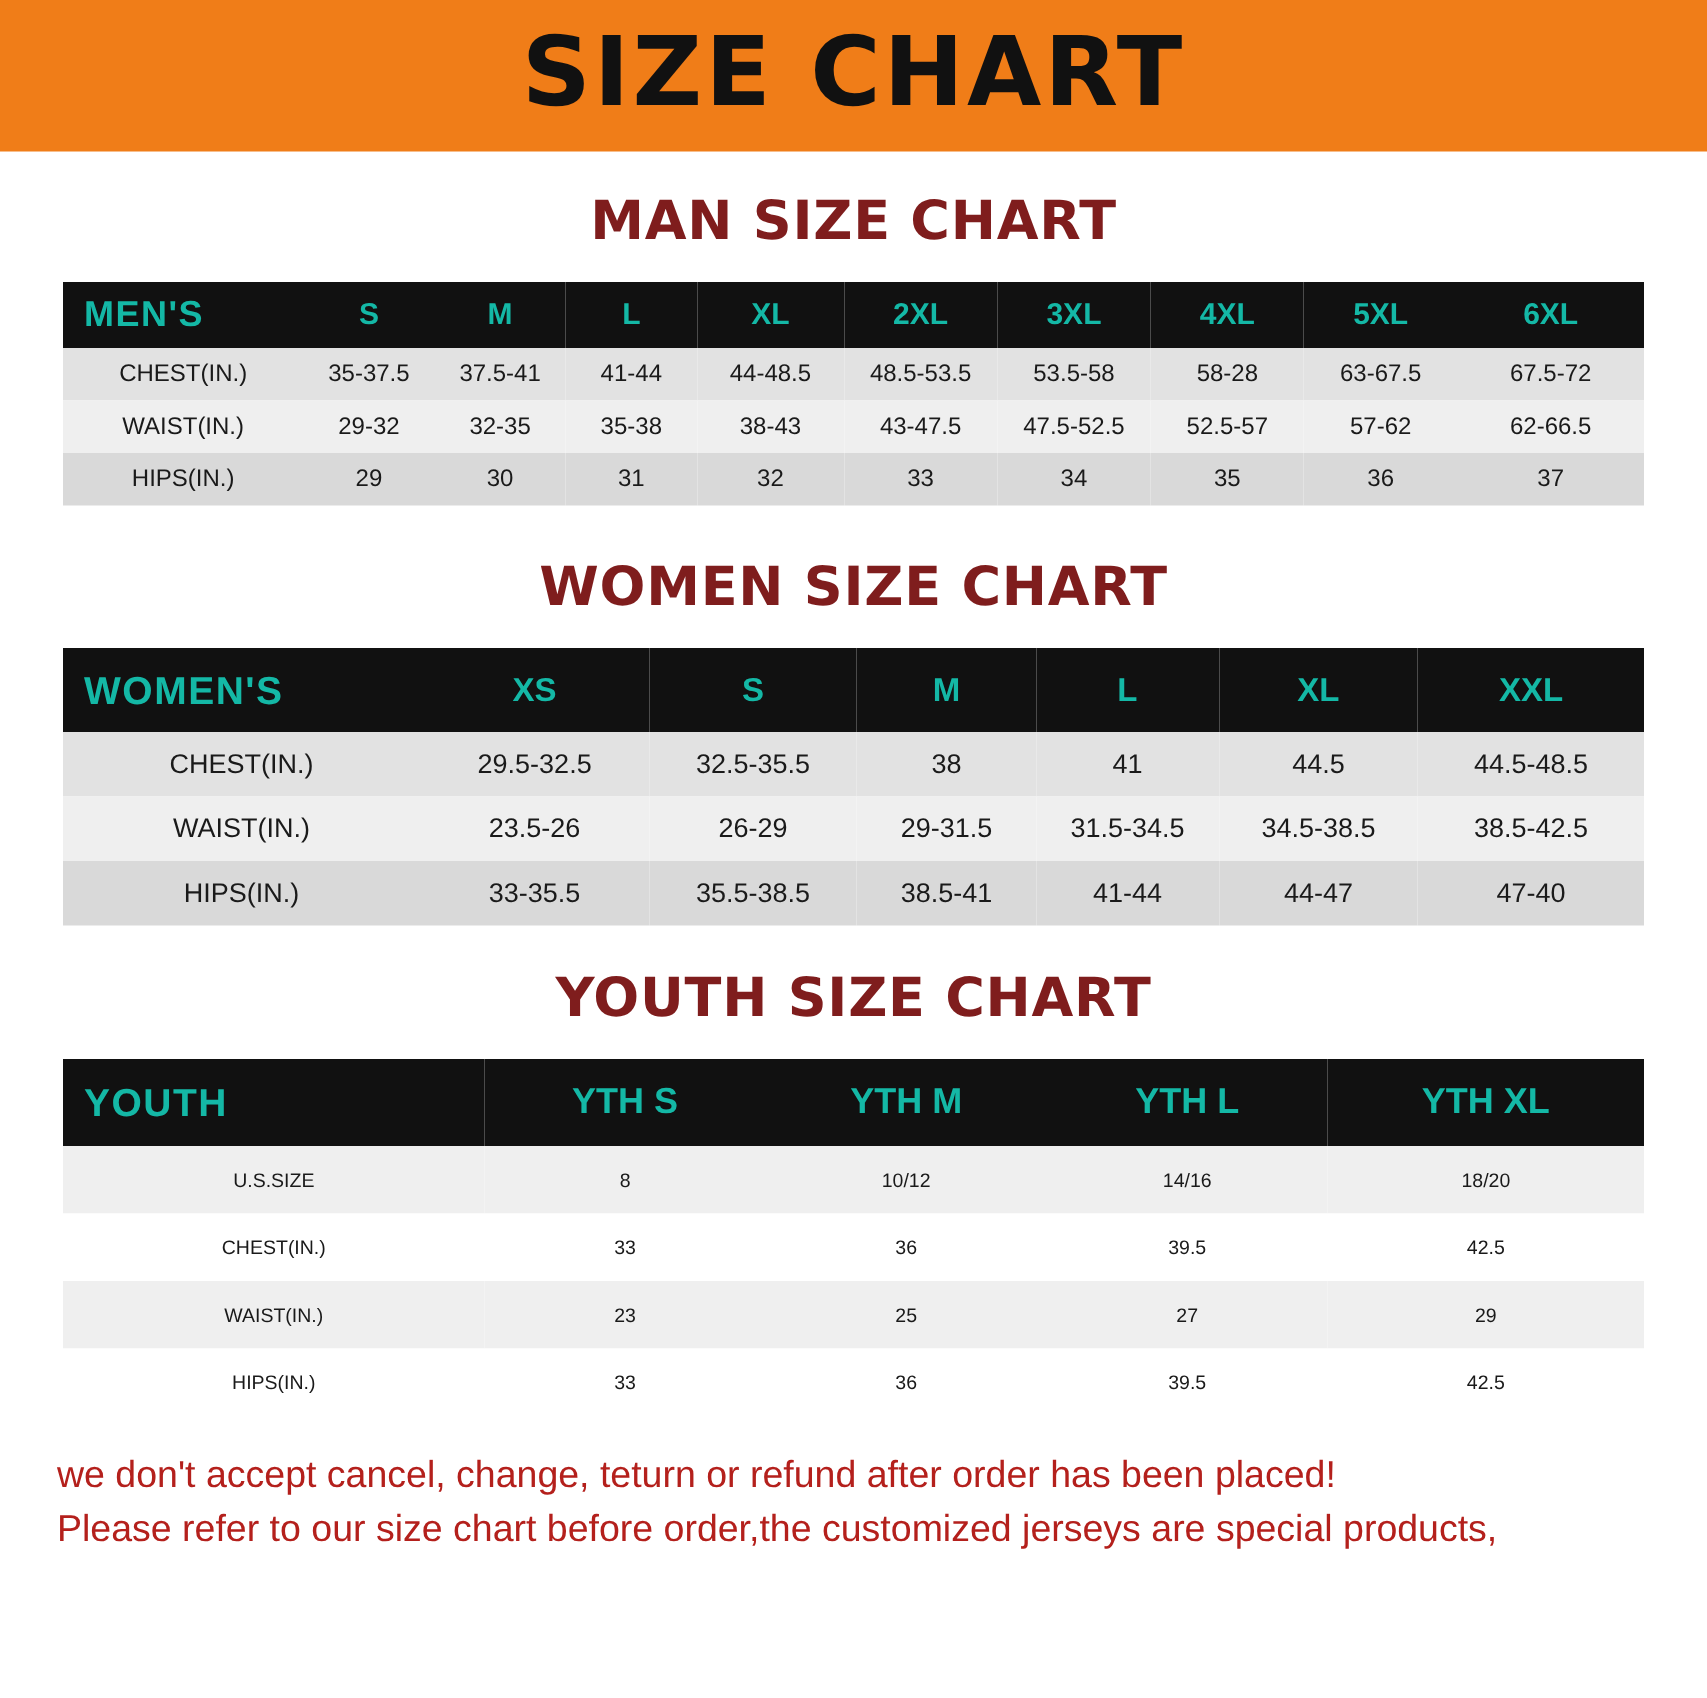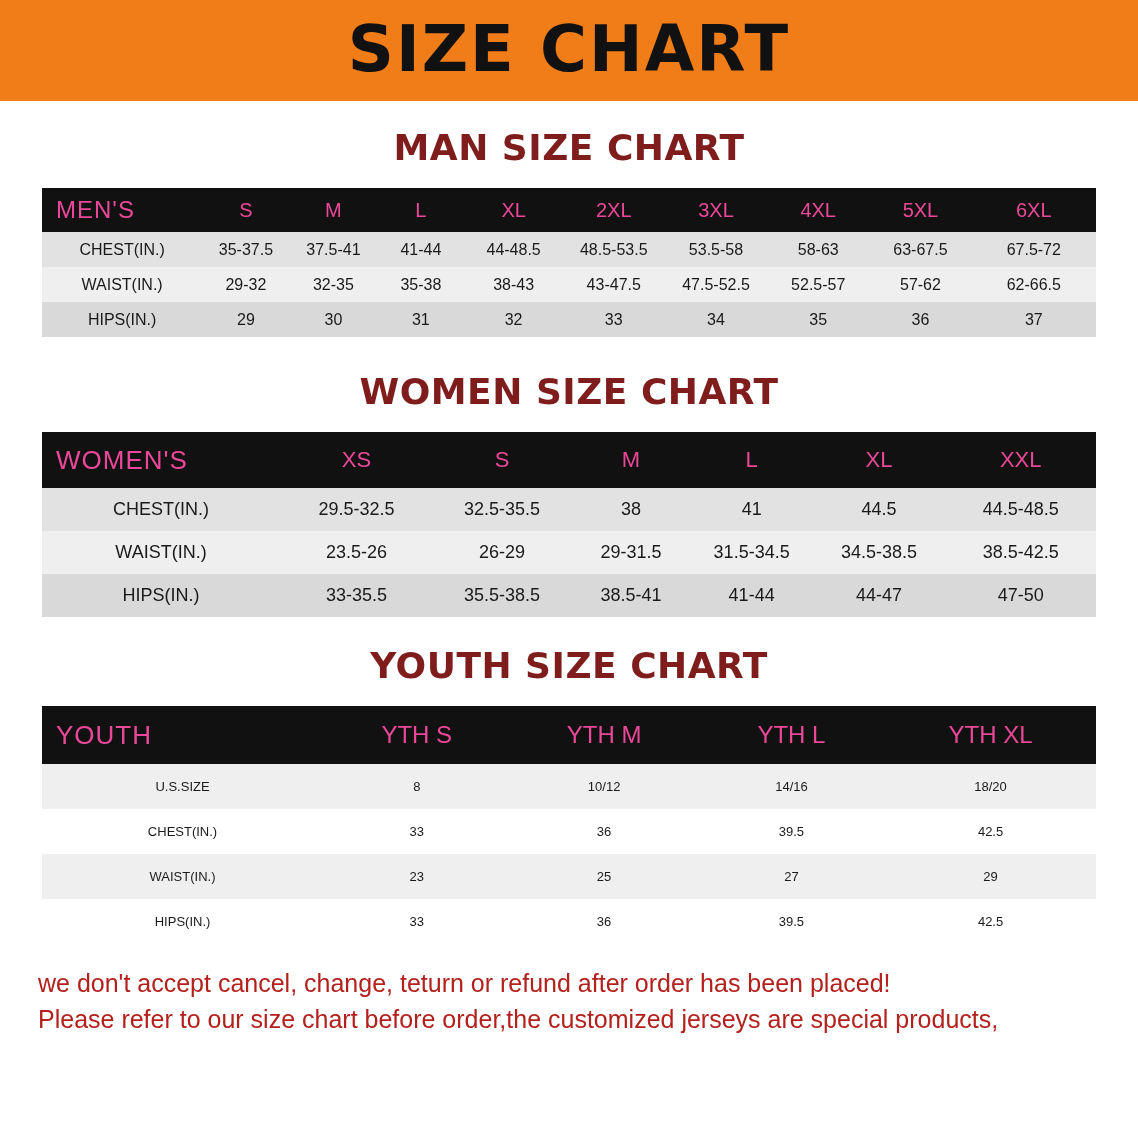--- a/index.html
+++ b/index.html
@@ -67,22 +67,22 @@
     text-align: center;
     font-family: "Liberation Sans", sans-serif;
     color: #111111;
     padding: 0;
   }
   
   table.size-table thead tr {
     background: #111111;
   }
   table.size-table thead th {
-    color: #ec4899;
-    font-weight: normal;
+    color: #14b8a6;
+    font-weight: bold;
   }
   table.size-table thead th.row-label {
     text-align: left;
     padding-left: 14px;
   }
   
   table.size-table tbody td {
     color: #1a1a1a;
   }
   tr.shade-a { background: #e2e2e2; }
@@ -161,21 +161,21 @@
       </thead>
       <tbody>
         <tr class="shade-a">
           <td class="row-label">CHEST(IN.)</td>
           <td>35-37.5</td>
           <td>37.5-41</td>
           <td>41-44</td>
           <td>44-48.5</td>
           <td>48.5-53.5</td>
           <td>53.5-58</td>
-          <td>58-63</td>
+          <td>58-28</td>
           <td>63-67.5</td>
           <td>67.5-72</td>
         </tr>
         <tr class="shade-b">
           <td class="row-label">WAIST(IN.)</td>
           <td>29-32</td>
           <td>32-35</td>
           <td>35-38</td>
           <td>38-43</td>
           <td>43-47.5</td>
@@ -242,21 +242,21 @@
           <td>34.5-38.5</td>
           <td>38.5-42.5</td>
         </tr>
         <tr class="shade-c">
           <td class="row-label">HIPS(IN.)</td>
           <td>33-35.5</td>
           <td>35.5-38.5</td>
           <td>38.5-41</td>
           <td>41-44</td>
           <td>44-47</td>
-          <td>47-50</td>
+          <td>47-40</td>
         </tr>
       </tbody>
     </table>
   </div>
 
   <div class="section-title youth">YOUTH SIZE CHART</div>
   <div class="table-wrap">
     <table class="size-table youth-table">
       <colgroup>
         <col style="width:24.0%">

